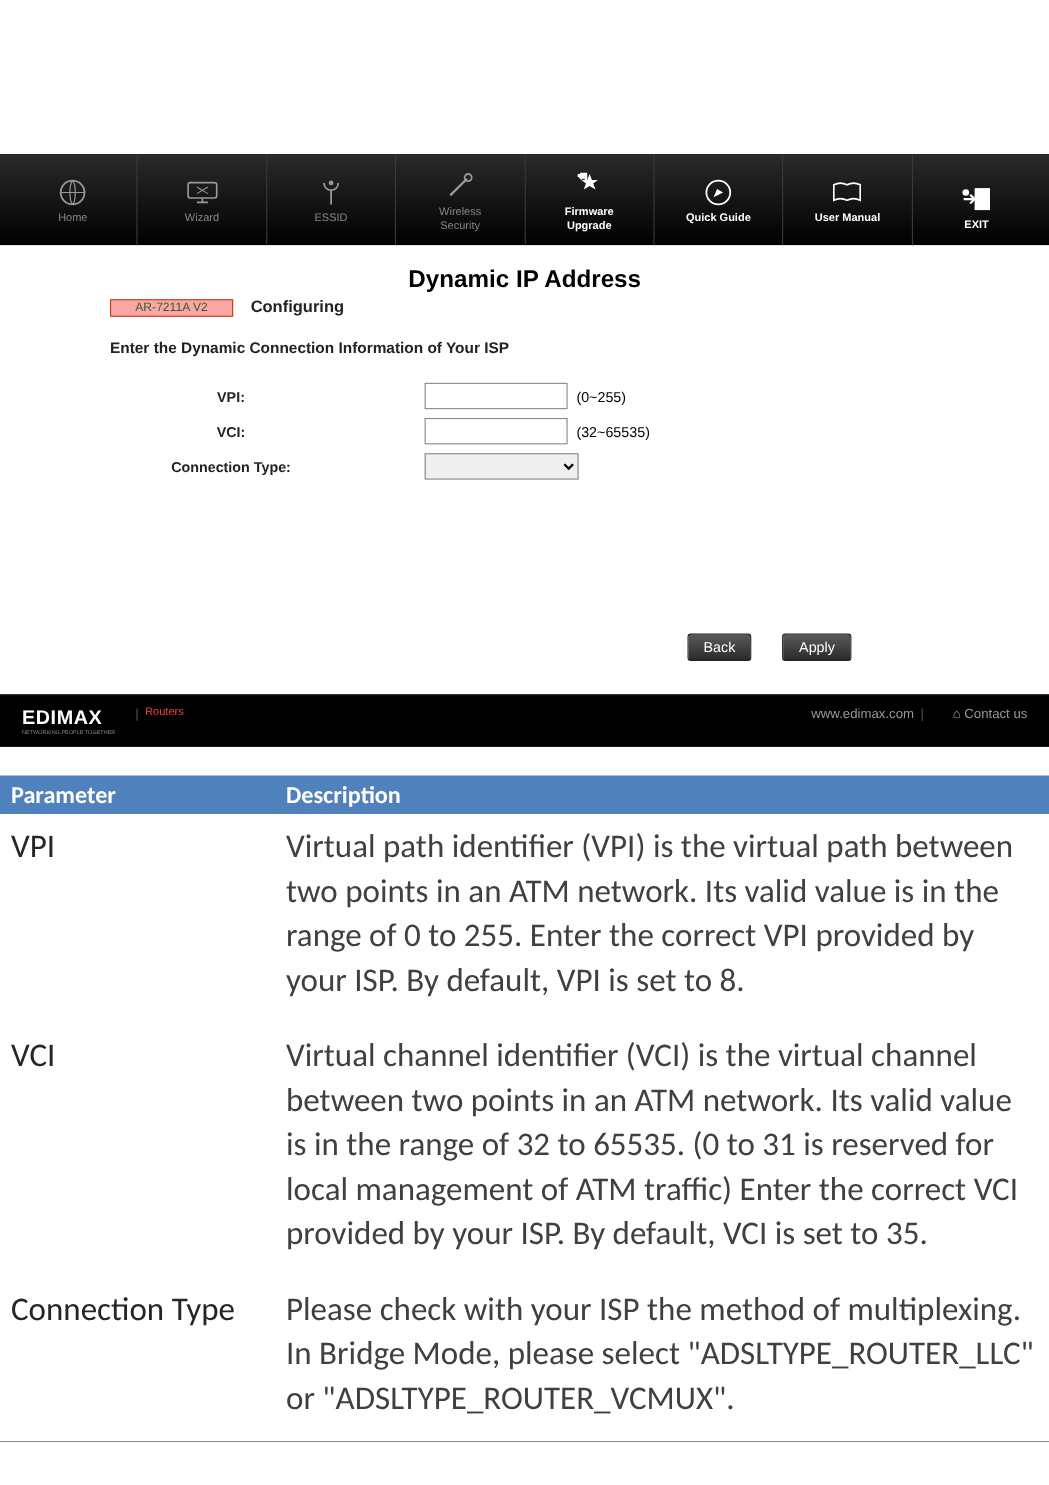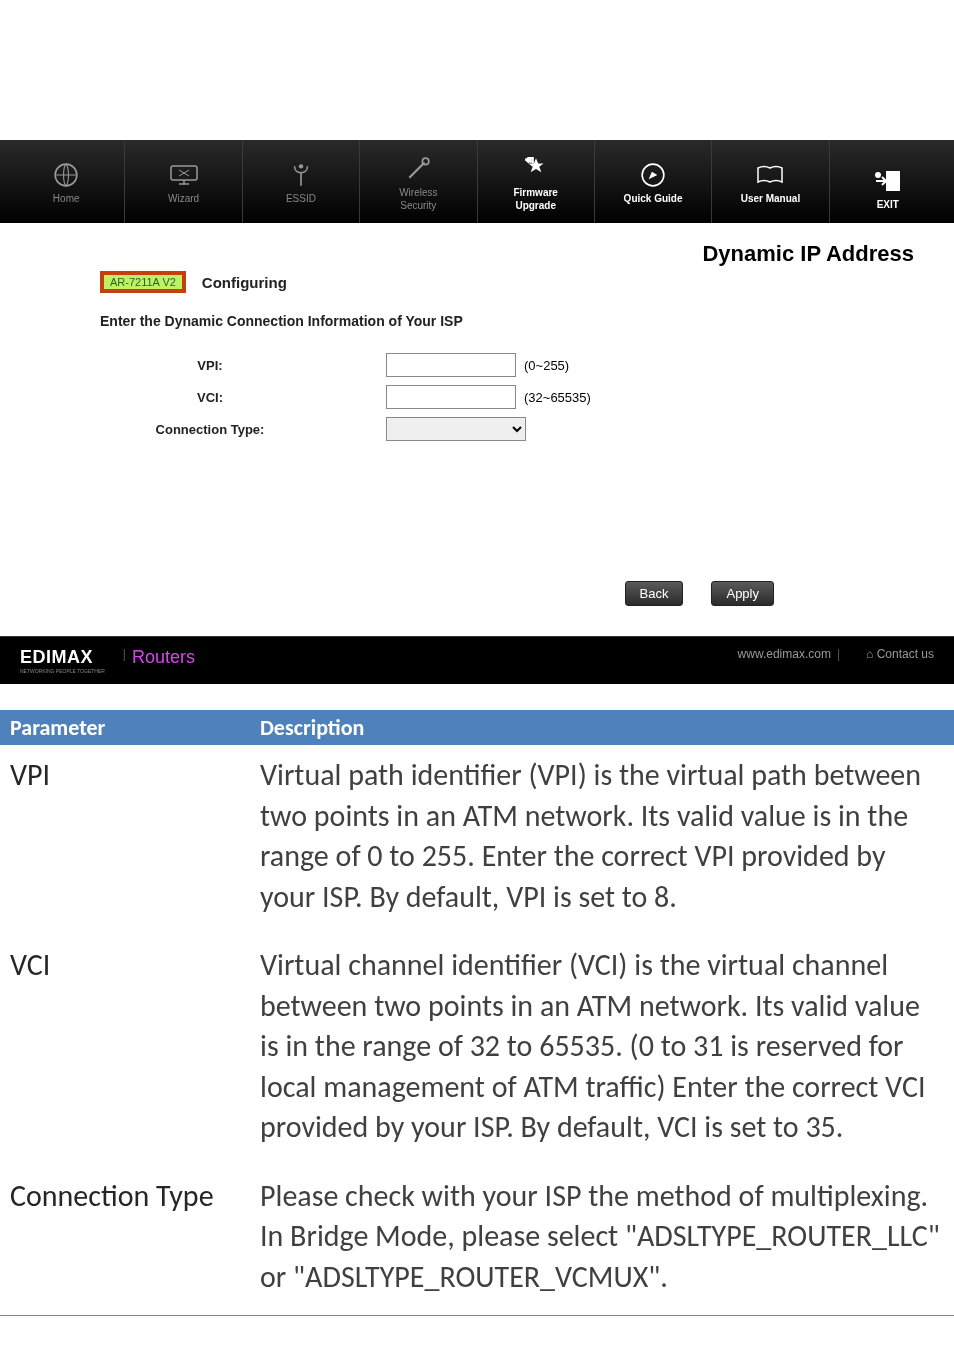--- a/index.html
+++ b/index.html
@@ -35,39 +35,39 @@
   .topnav .item.exit { color:#fff; }
   .icon-svg { fill: currentColor; }
   .label-under { margin-top: 2px; }
 
   
   .content {
     background: #ffffff;
     padding: 18px 40px 30px 40px;
   }
   .dyn-title {
-    text-align: right;
+    text-align: center;
     font-size: 22px;
     font-weight: bold;
     color: #000;
     margin-bottom: 4px;
   }
   .tag-row {
     display: flex;
     align-items: center;
     gap: 16px;
     margin-left: 60px;
     margin-bottom: 20px;
   }
   .model-tag {
-    background: #bef264;
-    border: 4px solid #c2410c;
+    background: #fca5a5;
+    border: 1px solid #c2410c;
     color: #2f5f2f;
     font-size: 11px;
-    padding: 1px 6px;
+    padding: 1px 22px;
   }
   .subtitle-strong {
     font-weight: bold;
     font-size: 15px;
   }
   .info-line {
     font-weight: bold;
     font-size: 14px;
     margin-left: 60px;
     margin-bottom: 24px;
@@ -136,22 +136,22 @@
     margin-right: 12px;
   }
   .footerbar .brand small {
     display:block;
     font-size:5px;
     letter-spacing:0;
     font-weight:normal;
     color:#888;
   }
   .footerbar .section {
-    color: #d946ef;
-    font-size: 18px;
+    color: #ef4444;
+    font-size: 10px;
   }
   .footerbar .spacer { flex: 1; }
   .footerbar .link { color: #999; margin-left: 20px; cursor:pointer; }
   .footerbar .divider { color:#555; margin: 0 6px;}
 
   
   .param-table {
     width: 100%;
     border-collapse: collapse;
     margin-top: 26px;

